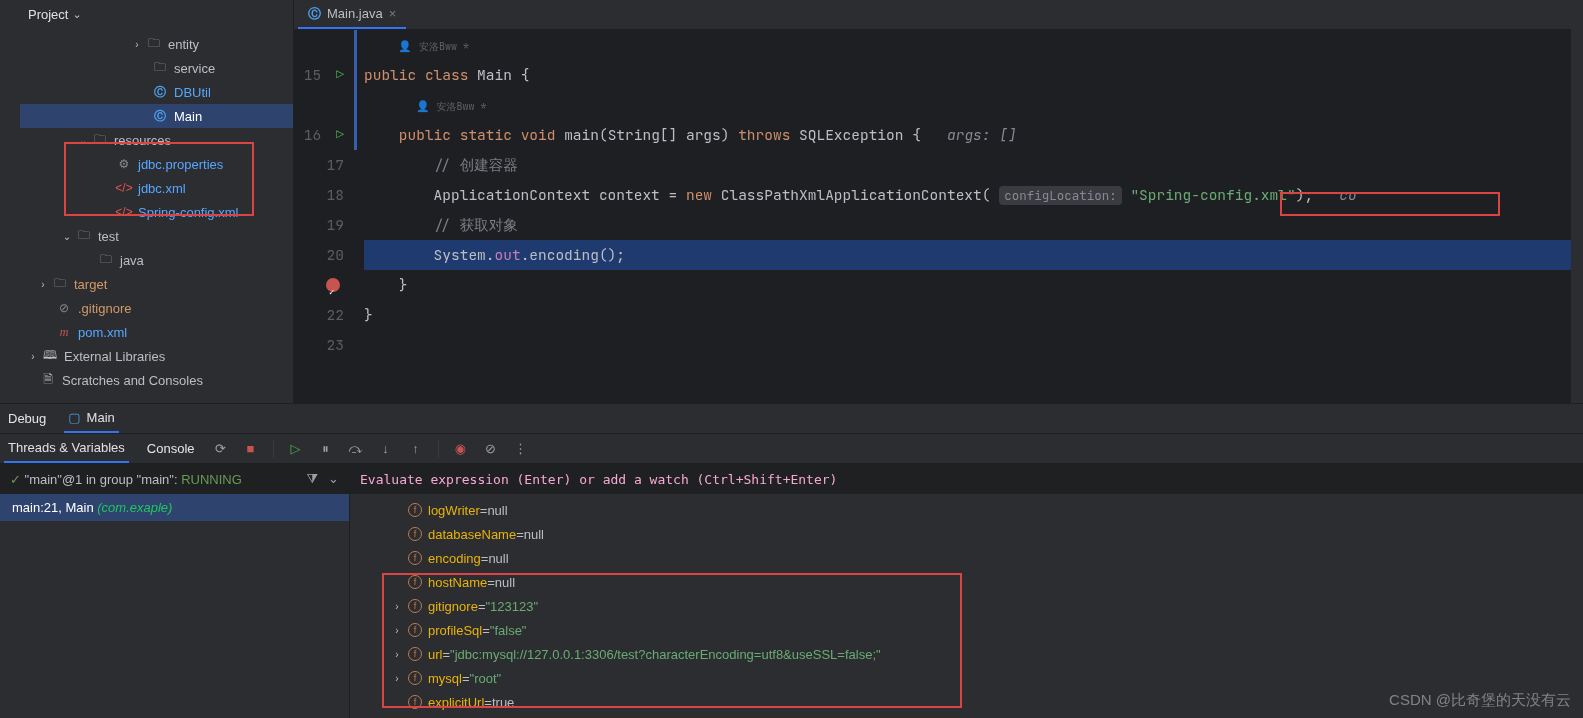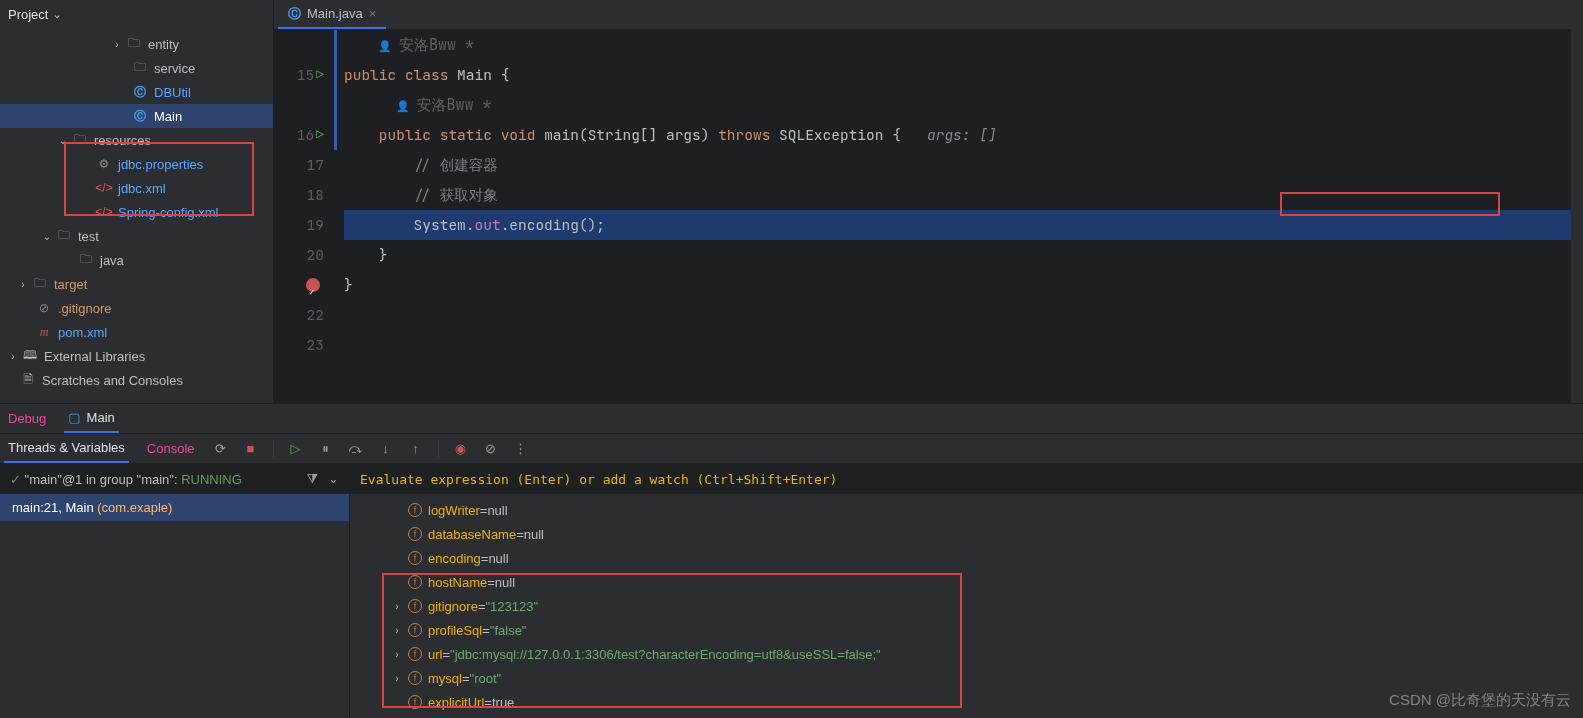--- a/index.html
+++ b/index.html
@@ -1,18 +1,18 @@
 <!DOCTYPE html>
 <html><head>
 <meta charset="utf-8">
 <style>
   * { box-sizing: border-box; margin: 0; padding: 0; }
   html, body { width: 1583px; height: 718px; background: #2b2d30; font-family: "Segoe UI", Arial, sans-serif; color: #bcbec4; font-size: 13px; overflow: hidden; }
   .root { display: flex; flex-direction: column; width: 100%; height: 100%; }
-  .main-area { display: flex; height: 416px; }
+  .main-area { display: flex; height: 416px; margin-left: 20px; }
   .project-panel { width: 274px; background: #2b2d30; border-right: 1px solid #1e1f22; display: flex; flex-direction: column; }
   .project-header { display: flex; align-items: center; height: 28px; padding: 0 8px; gap: 4px; }
   .project-header span.label { font-weight: 500; color: #dfe1e5; }
   .chev { font-size: 11px; color: #bcbec4; }
   .tree { flex: 1; overflow: auto; padding-top: 4px; }
   .tree-row { display: flex; align-items: center; height: 24px; padding-right: 8px; cursor: default; white-space: nowrap; }
   .tree-row.d1 { padding-left: 110px; }
   .tree-row.d2 { padding-left: 132px; }
   .tree-row.d0chev { padding-left: 56px; }
   .tree-row.d0chev2 { padding-left: 40px; }
@@ -33,56 +33,56 @@
   .red-box { position: absolute; border: 2px solid #d94444; pointer-events: none; }
   .rb1 { left: 64px; top: 142px; width: 190px; height: 74px; }
   .rb2 { left: 1280px; top: 192px; width: 220px; height: 24px; }
   .rb3 { left: 382px; top: 573px; width: 580px; height: 135px; }
   .editor-tabs { height: 30px; display: flex; align-items: center; background: #2b2d30; border-bottom: 1px solid #1e1f22; padding-left: 4px; }
   .tab { display: flex; align-items: center; padding: 0 10px; height: 28px; gap: 6px; border-bottom: 2px solid #3574f0; }
   .tab .close { color: #7a7a7a; }
   .editor-area { flex: 1; display: flex; flex-direction: column; background: #1e1f22; position: relative; }
   .code-scroll { flex: 1; display: flex; overflow: hidden; font-family: "Consolas","JetBrains Mono",monospace; font-size: 14.5px; line-height: 30px; }
   .gutter { width: 60px; text-align: right; padding-right: 10px; color: #5b5d62; user-select: none; position: relative; }
-  .gutter-row { height: 30px; display: flex; align-items: center; justify-content: flex-end; gap: 2px; }
+  .gutter-row { height: 30px; display: flex; align-items: center; justify-content: flex-end; gap: 15px; }
   .run-glyph { color: #4caf50; font-size: 13px; }
   .code-content { flex: 1; position: relative; padding-left: 10px; }
   .code-line { height: 30px; white-space: pre; }
   .current-line { background: #1f3a6e; }
   .hl-kw { color: #cf8e6d; }
   .hl-str { color: #6aab73; }
   .hl-com { color: #7a7e85; }
   .hl-type { color: #bcbec4; }
   .hl-param-hint { background: #393b40; color: #868991; padding: 1px 5px; border-radius: 4px; font-size: 12.5px; }
   .hl-em { color: #c77dbb; }
   .hl-gray-it { color: #868991; font-style: italic; }
-  .author-chip { color: #5f6164; font-size: 15px; }
+  .author-chip { color: #5f6164; font-size: 10px; }
   .author-chip::before { content: "👤 "; font-size: 11px; }
   .mark-bar { position: absolute; right: 0; top: 0; width: 12px; height: 100%; background: #2b2d30; }
   .bp { width: 14px; height: 14px; border-radius: 50%; background: #c75450; display: inline-block; margin-right: 4px; position: relative; }
   .bp::after { content: "✓"; position: absolute; font-size: 9px; color: #fff; left: 3px; top: -1px; }
   .line-mod { width: 3px; height: 30px; background: #375fad; display: inline-block; position: absolute; left: 0; }
   .debug-panel { flex: 1; display: flex; flex-direction: column; border-top: 1px solid #1e1f22; background: #2b2d30; }
   .debug-tabs { display: flex; align-items: center; height: 30px; gap: 14px; padding-left: 4px; border-bottom: 1px solid #1e1f22; }
-  .dtab { padding: 0 4px; height: 100%; display: flex; align-items: center; gap: 6px; color: #ec4899; }
+  .dtab { padding: 0 4px; height: 100%; display: flex; align-items: center; gap: 6px; color: #e5e5e5; }
   .dtab.active { border-bottom: 2px solid #3574f0; color: #dfe1e5; }
   .debug-toolbar { display: flex; align-items: center; height: 30px; gap: 14px; padding-left: 4px; border-bottom: 1px solid #1e1f22; font-size: 13px; }
   .tb-sep { width: 1px; height: 18px; background: #393b40; }
   .tb-icon { width: 16px; height: 16px; display: inline-flex; align-items: center; justify-content: center; color: #a0a0a0; cursor: pointer; }
   .tb-icon.green { color: #4caf50; }
   .tb-icon.red { color: #c75450; }
   .debug-body { flex: 1; display: flex; }
   .frames { width: 350px; border-right: 1px solid #1e1f22; display: flex; flex-direction: column; }
   .frames-header { display: flex; align-items: center; justify-content: space-between; height: 30px; padding: 0 10px; background: #1e2022; }
   .frames-header .status { color: #6a9955; }
   .frames-header .filter { color: #a0a0a0; display: flex; gap: 10px; }
   .frame-item { padding: 6px 12px; background: #2e436e; color: #fff; }
-  .frame-item .pkg { color: #fdba74; }
+  .frame-item .pkg { color: #22c55e; font-style: italic; }
   .vars { flex: 1; display: flex; flex-direction: column; }
-  .eval-row { height: 30px; padding: 0 10px; color: #eab308; display: flex; align-items: center; font-family: monospace; background: #1e2022; }
+  .eval-row { height: 30px; padding: 0 10px; color: #f9a8d4; display: flex; align-items: center; font-family: monospace; background: #1e2022; }
   .var-tree { flex: 1; padding: 4px 0; font-family: "Segoe UI", Arial; font-size: 13px; overflow: auto; }
   .var-row { display: flex; align-items: center; height: 24px; padding-left: 40px; }
   .var-row .arrow { width: 14px; font-size: 10px; color: #bcbec4; margin-right: 4px; text-align: center; }
   .var-row .noarrow { width: 14px; margin-right: 4px; }
   .var-icon { width: 14px; height: 14px; border: 1.5px solid #c07c4c; color: #c07c4c; border-radius: 50%; font-size: 9px; display: inline-flex; align-items: center; justify-content: center; margin-right: 6px; }
   .var-name { color: #eab308; }
   .var-eq { color: #bcbec4; }
   .var-val { color: #bcbec4; }
   .var-val.str { color: #6aab73; }
   .watermark { position: absolute; right: 12px; bottom: 8px; color: rgba(200,200,200,0.55); font-size: 15px; pointer-events: none; }
@@ -208,20 +208,21 @@
           <div class="gutter-row">
               <span>23</span>
             </div>
         </div>
         <div class="code-content">
           <div class="code-line"><span class="line-mod"></span>    <span class="author-chip">安洛Bww *</span></div>
           <div class="code-line"><span class="line-mod"></span><span class="hl-kw">public</span> <span class="hl-kw">class</span> <span>Main</span> <span>{</span></div>
           <div class="code-line"><span class="line-mod"></span>      <span class="author-chip">安洛Bww *</span></div>
           <div class="code-line"><span class="line-mod"></span>    <span class="hl-kw">public</span> <span class="hl-kw">static</span> <span class="hl-kw">void</span> <span>main</span><span>(String[] args)</span> <span class="hl-kw">throws</span> <span class="hl-type">SQLException</span> <span>{</span>   <span class="hl-gray-it">args: []</span></div>
           <div class="code-line">        <span class="hl-com">// 创建容器</span></div>
+          <div class="code-line">        <span>ApplicationContext</span> <span>context</span> <span>=</span> <span class="hl-kw">new</span> <span>ClassPathXmlApplicationContext</span>( <span class="hl-param-hint">configLocation:</span> <span class="hl-str">"Spring-config.xml"</span><span>);</span>   <span class="hl-gray-it">co</span></div>
           <div class="code-line">        <span class="hl-com">// 获取对象</span></div>
           <div class="code-line current-line">        <span>System.</span><span class="hl-em">out</span><span>.encoding();</span></div>
           <div class="code-line">    <span>}</span></div>
           <div class="code-line"><span>}</span></div>
         </div>
       </div>
       <div class="mark-bar"></div>
     </div>
   </div>
 

